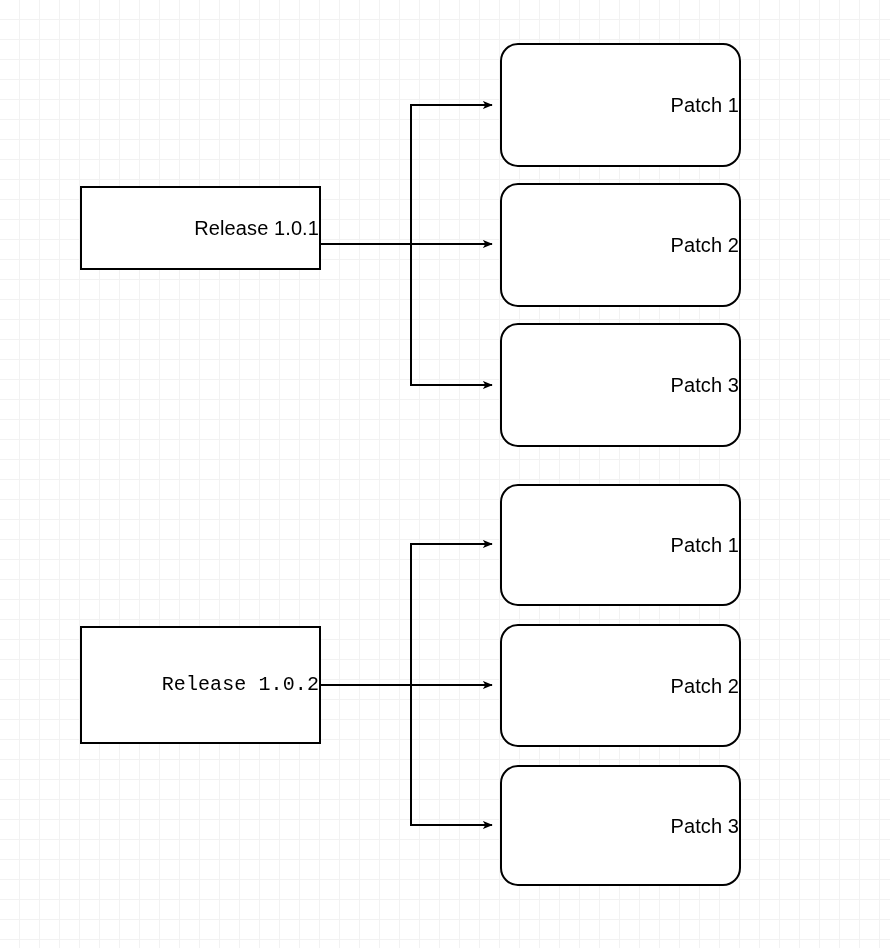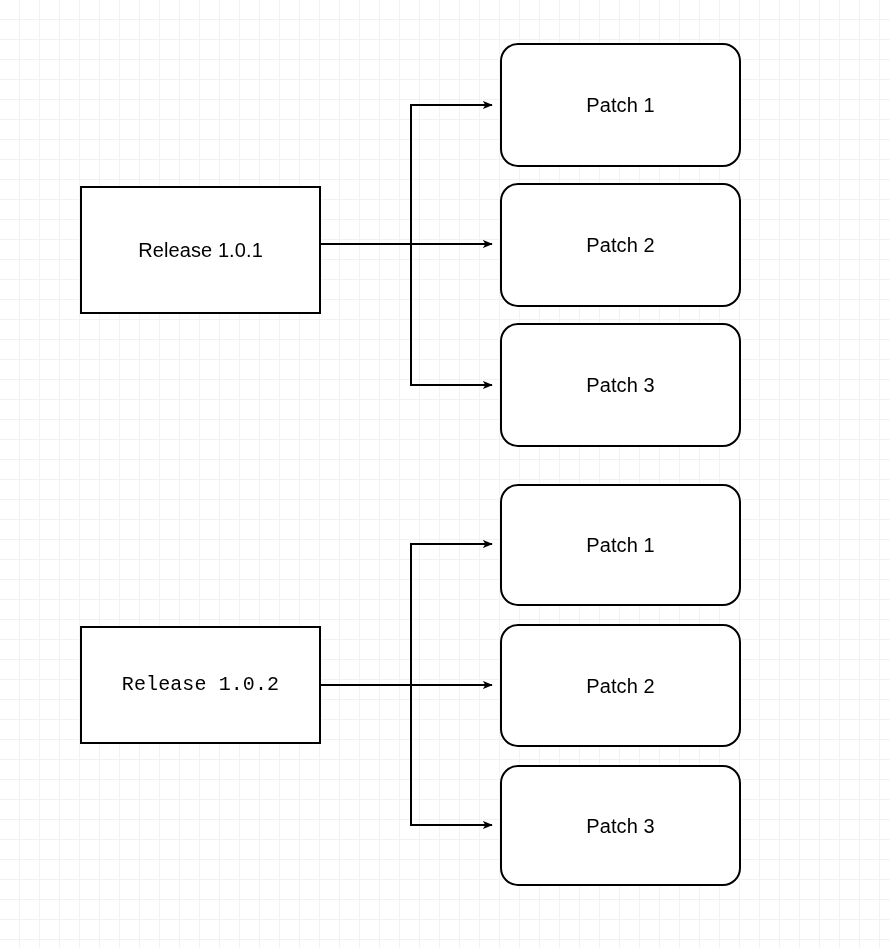--- a/index.html
+++ b/index.html
@@ -33,21 +33,21 @@
     top: 0;
     width: 890px;
     height: 948px;
     pointer-events: none;
   }
   .node {
     position: absolute;
     box-sizing: border-box;
     display: flex;
     align-items: center;
-    justify-content: center;
+    justify-content: flex-end;
     background: #ffffff;
     border: 2px solid #000000;
     color: #000000;
     font-size: 20px;
     line-height: 1.2;
     letter-spacing: 0.1px;
     white-space: nowrap;
   }
   .node.release {
     border-radius: 0;
@@ -74,21 +74,21 @@
     <g id="edges-group" fill="none" stroke="#000000" stroke-width="2" stroke-linecap="butt" stroke-linejoin="miter">
       <polyline marker-end="url(#block-arrow)" points="321,244 411,244 411,105 492,105"></polyline>
       <polyline marker-end="url(#block-arrow)" points="321,244 492,244"></polyline>
       <polyline marker-end="url(#block-arrow)" points="321,244 411,244 411,385 492,385"></polyline>
       <polyline marker-end="url(#block-arrow)" points="321,685 411,685 411,544 492,544"></polyline>
       <polyline marker-end="url(#block-arrow)" points="321,685 492,685"></polyline>
       <polyline marker-end="url(#block-arrow)" points="321,685 411,685 411,825 492,825"></polyline>
     </g>
   </svg>
 
-  <div class="node release" style="left: 80px; top: 186px; width: 241px; height: 128px; background: rgb(255, 255, 255); border-color: rgb(0, 0, 0); border-width: 2px; color: rgb(0, 0, 0); font-size: 20px;">
+  <div class="node release" style="left: 80px; top: 186px; width: 241px; height: 84px; background: rgb(255, 255, 255); border-color: rgb(0, 0, 0); border-width: 2px; color: rgb(0, 0, 0); font-size: 20px;">
     <span class="node-label">Release 1.0.1</span>
   </div>
 
   <div class="node patch" style="left: 500px; top: 43px; width: 241px; height: 124px; background: rgb(255, 255, 255); border-color: rgb(0, 0, 0); border-width: 2px; color: rgb(0, 0, 0); font-size: 20px;">
     <span class="node-label">Patch 1</span>
   </div>
 
   <div class="node patch" style="left: 500px; top: 183px; width: 241px; height: 124px; background: rgb(255, 255, 255); border-color: rgb(0, 0, 0); border-width: 2px; color: rgb(0, 0, 0); font-size: 20px;">
     <span class="node-label">Patch 2</span>
   </div>

